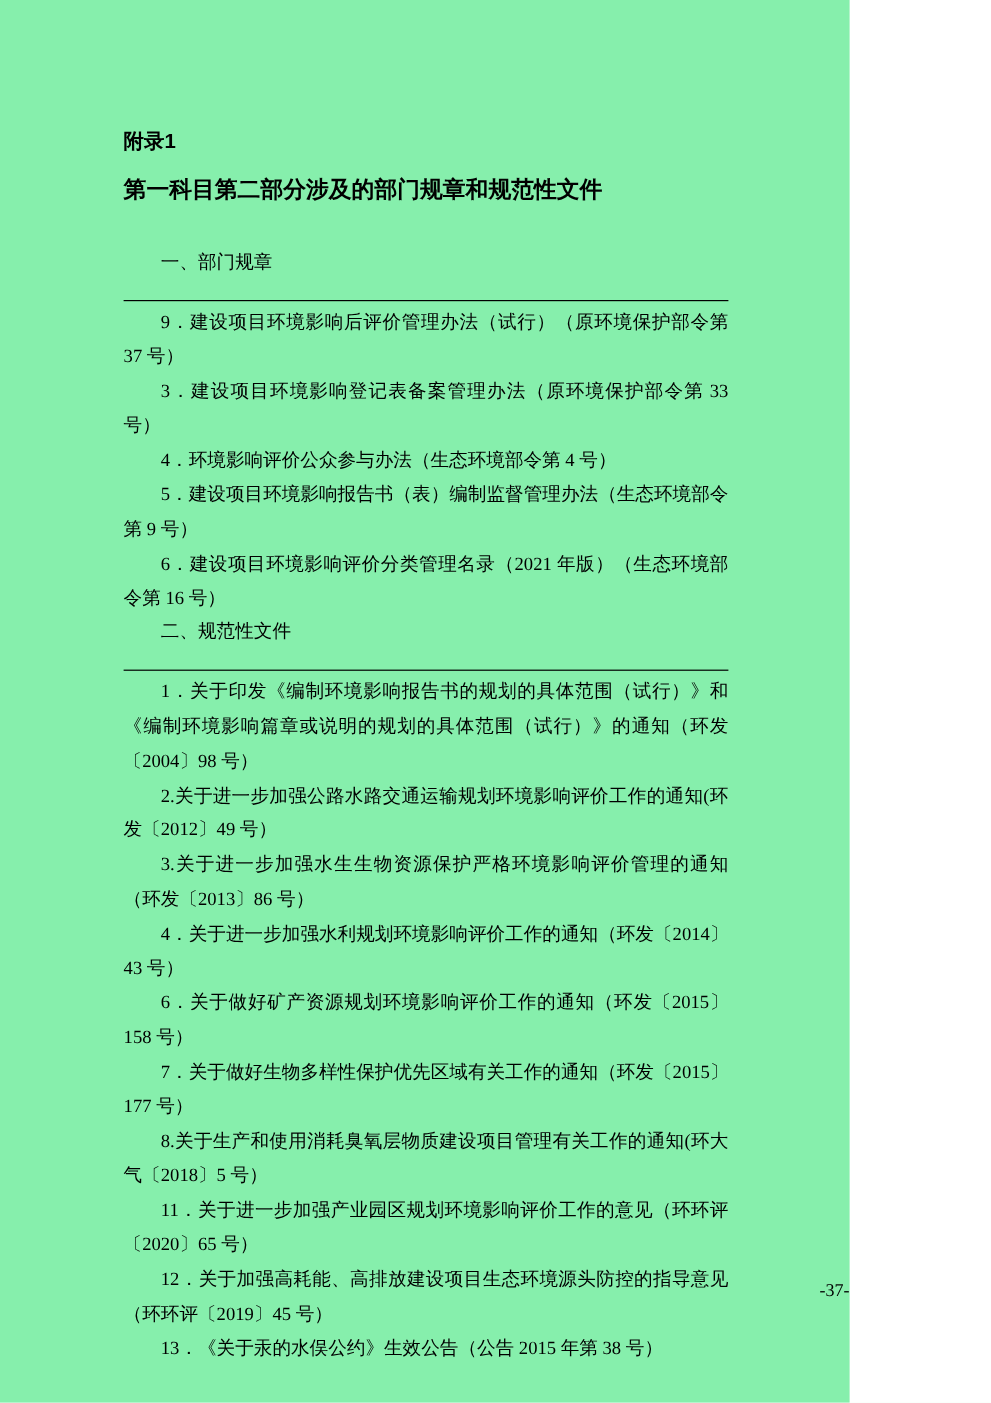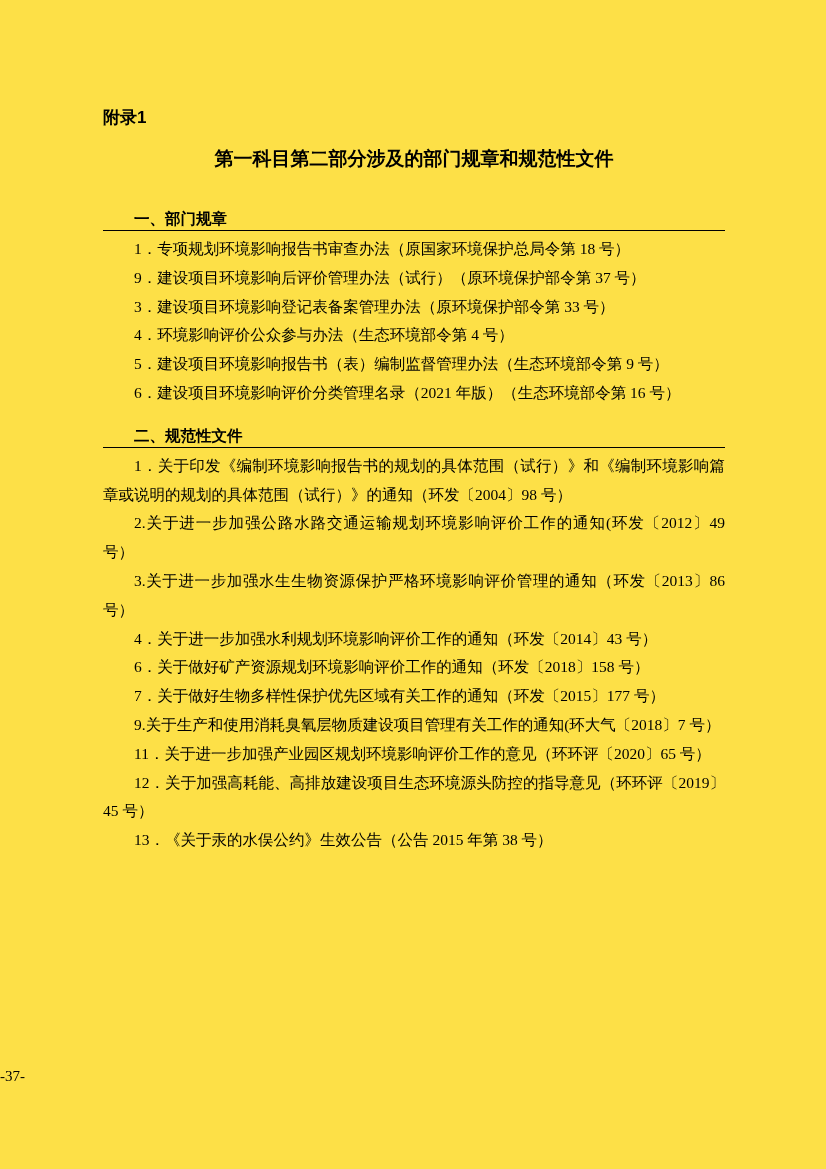--- a/index.html
+++ b/index.html
@@ -10,103 +10,102 @@
   body {
     width: 826px;
     height: 1169px;
     font-family: "Liberation Serif", "DejaVu Serif", serif;
     color: #000000;
     position: relative;
     overflow: hidden;
   }
   .page {
     position: relative;
-    width: 826px;
+    width: 708px;
     height: 1169px;
     box-sizing: border-box;
     padding: 106px 101px 0 103px;
-    background: #fde047;
+    background: #86efac;
   }
   .appendix {
     font-family: "Liberation Sans", "DejaVu Sans", sans-serif;
     font-weight: bold;
     font-size: 17px;
     line-height: 24px;
     color: #000000;
   }
   .doc-title {
     font-family: "Liberation Sans", "DejaVu Sans", sans-serif;
     font-weight: bold;
     font-size: 19px;
     line-height: 26px;
-    text-align: center;
+    text-align: left;
     margin: 16px 0 36px 0;
     color: #000000;
   }
   .section-heading {
     font-family: "Liberation Sans", "DejaVu Sans", sans-serif;
-    font-weight: bold;
+    font-weight: normal;
     font-size: 15.5px;
     line-height: 22px;
     text-indent: 2em;
     border-bottom: 1.5px solid #000000;
-    padding-bottom: 0;
+    padding-bottom: 20px;
     margin: 0 0 4px 0;
     color: #000000;
   }
   .section + .section .section-heading {
-    margin-top: 17px;
+    margin-top: 2px;
   }
   .item {
     margin: 0;
     font-size: 15.5px;
     line-height: 28.8px;
     text-indent: 2em;
     text-align: justify;
     color: #000000;
   }
   .footer-pagenum {
     position: absolute;
     left: 0;
     right: 0;
     bottom: 84px;
-    text-align: left;
+    text-align: right;
     font-size: 15px;
     line-height: 18px;
     color: #000000;
   }
 </style>
 </head>
 <body>
 
 <div class="page">
 
   <div class="appendix">附录1</div>
 
   <h1 class="doc-title">第一科目第二部分涉及的部门规章和规范性文件</h1>
 
   <div class="section">
     <div class="section-heading">一、部门规章</div>
-    <p class="item">1．专项规划环境影响报告书审查办法（原国家环境保护总局令第 18 号）</p>
     <p class="item">9．建设项目环境影响后评价管理办法（试行）（原环境保护部令第 37 号）</p>
     <p class="item">3．建设项目环境影响登记表备案管理办法（原环境保护部令第 33 号）</p>
     <p class="item">4．环境影响评价公众参与办法（生态环境部令第 4 号）</p>
     <p class="item">5．建设项目环境影响报告书（表）编制监督管理办法（生态环境部令第 9 号）</p>
     <p class="item">6．建设项目环境影响评价分类管理名录（2021 年版）（生态环境部令第 16 号）</p>
   </div>
 
   <div class="section">
     <div class="section-heading">二、规范性文件</div>
     <p class="item">1．关于印发《编制环境影响报告书的规划的具体范围（试行）》和《编制环境影响篇章或说明的规划的具体范围（试行）》的通知（环发〔2004〕98 号）</p>
     <p class="item">2.关于进一步加强公路水路交通运输规划环境影响评价工作的通知(环发〔2012〕49 号）</p>
     <p class="item">3.关于进一步加强水生生物资源保护严格环境影响评价管理的通知（环发〔2013〕86 号）</p>
     <p class="item">4．关于进一步加强水利规划环境影响评价工作的通知（环发〔2014〕43 号）</p>
-    <p class="item">6．关于做好矿产资源规划环境影响评价工作的通知（环发〔2018〕158 号）</p>
+    <p class="item">6．关于做好矿产资源规划环境影响评价工作的通知（环发〔2015〕158 号）</p>
     <p class="item">7．关于做好生物多样性保护优先区域有关工作的通知（环发〔2015〕177 号）</p>
-    <p class="item">9.关于生产和使用消耗臭氧层物质建设项目管理有关工作的通知(环大气〔2018〕7 号）</p>
+    <p class="item">8.关于生产和使用消耗臭氧层物质建设项目管理有关工作的通知(环大气〔2018〕5 号）</p>
     <p class="item">11．关于进一步加强产业园区规划环境影响评价工作的意见（环环评〔2020〕65 号）</p>
     <p class="item">12．关于加强高耗能、高排放建设项目生态环境源头防控的指导意见（环环评〔2019〕45 号）</p>
     <p class="item">13．《关于汞的水俣公约》生效公告（公告 2015 年第 38 号）</p>
   </div>
 
   <div class="footer-pagenum">-37-</div>
 
 </div>
 
 </body></html>

